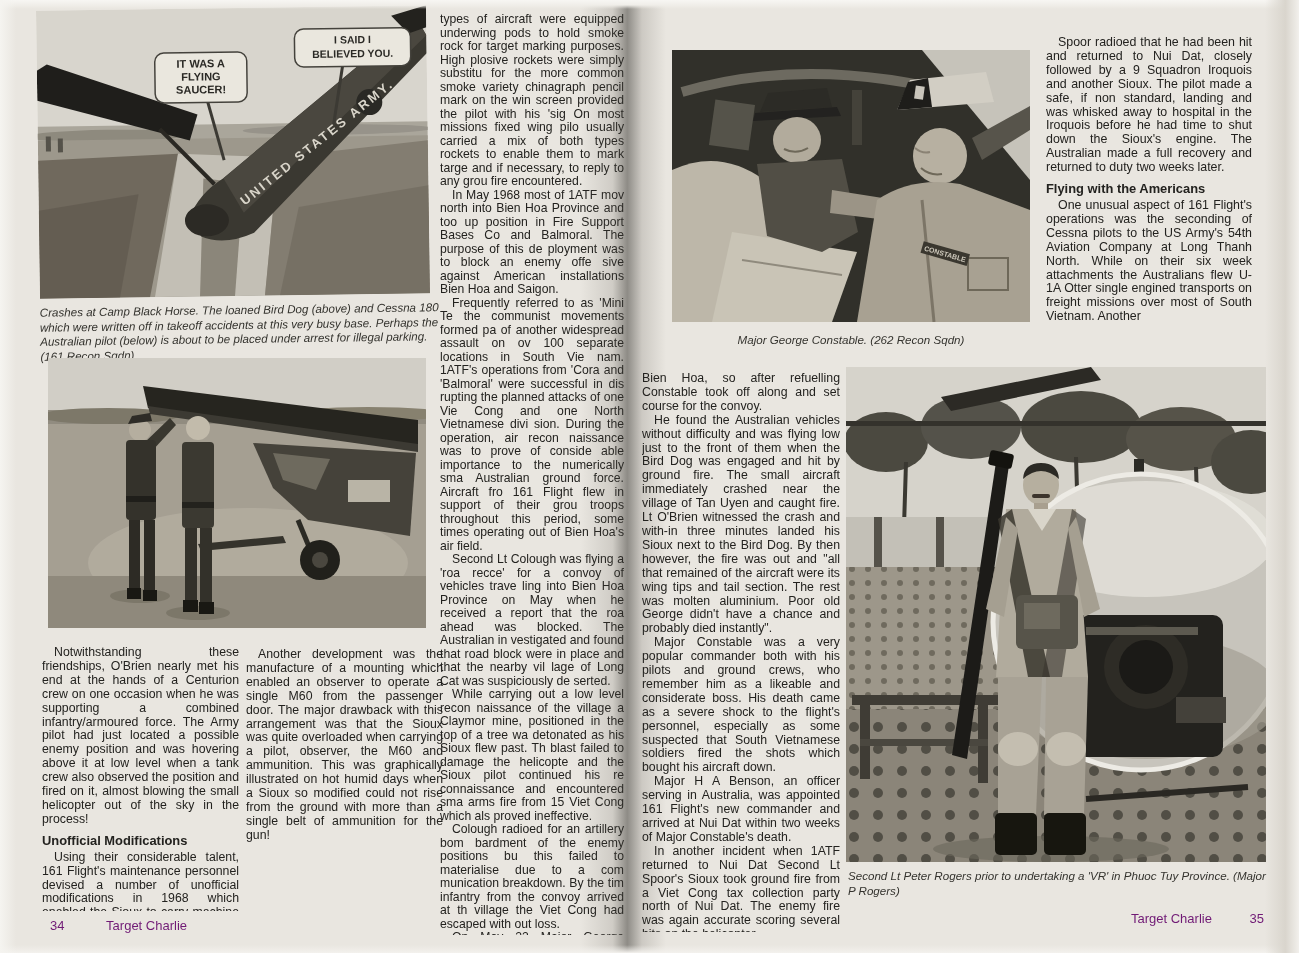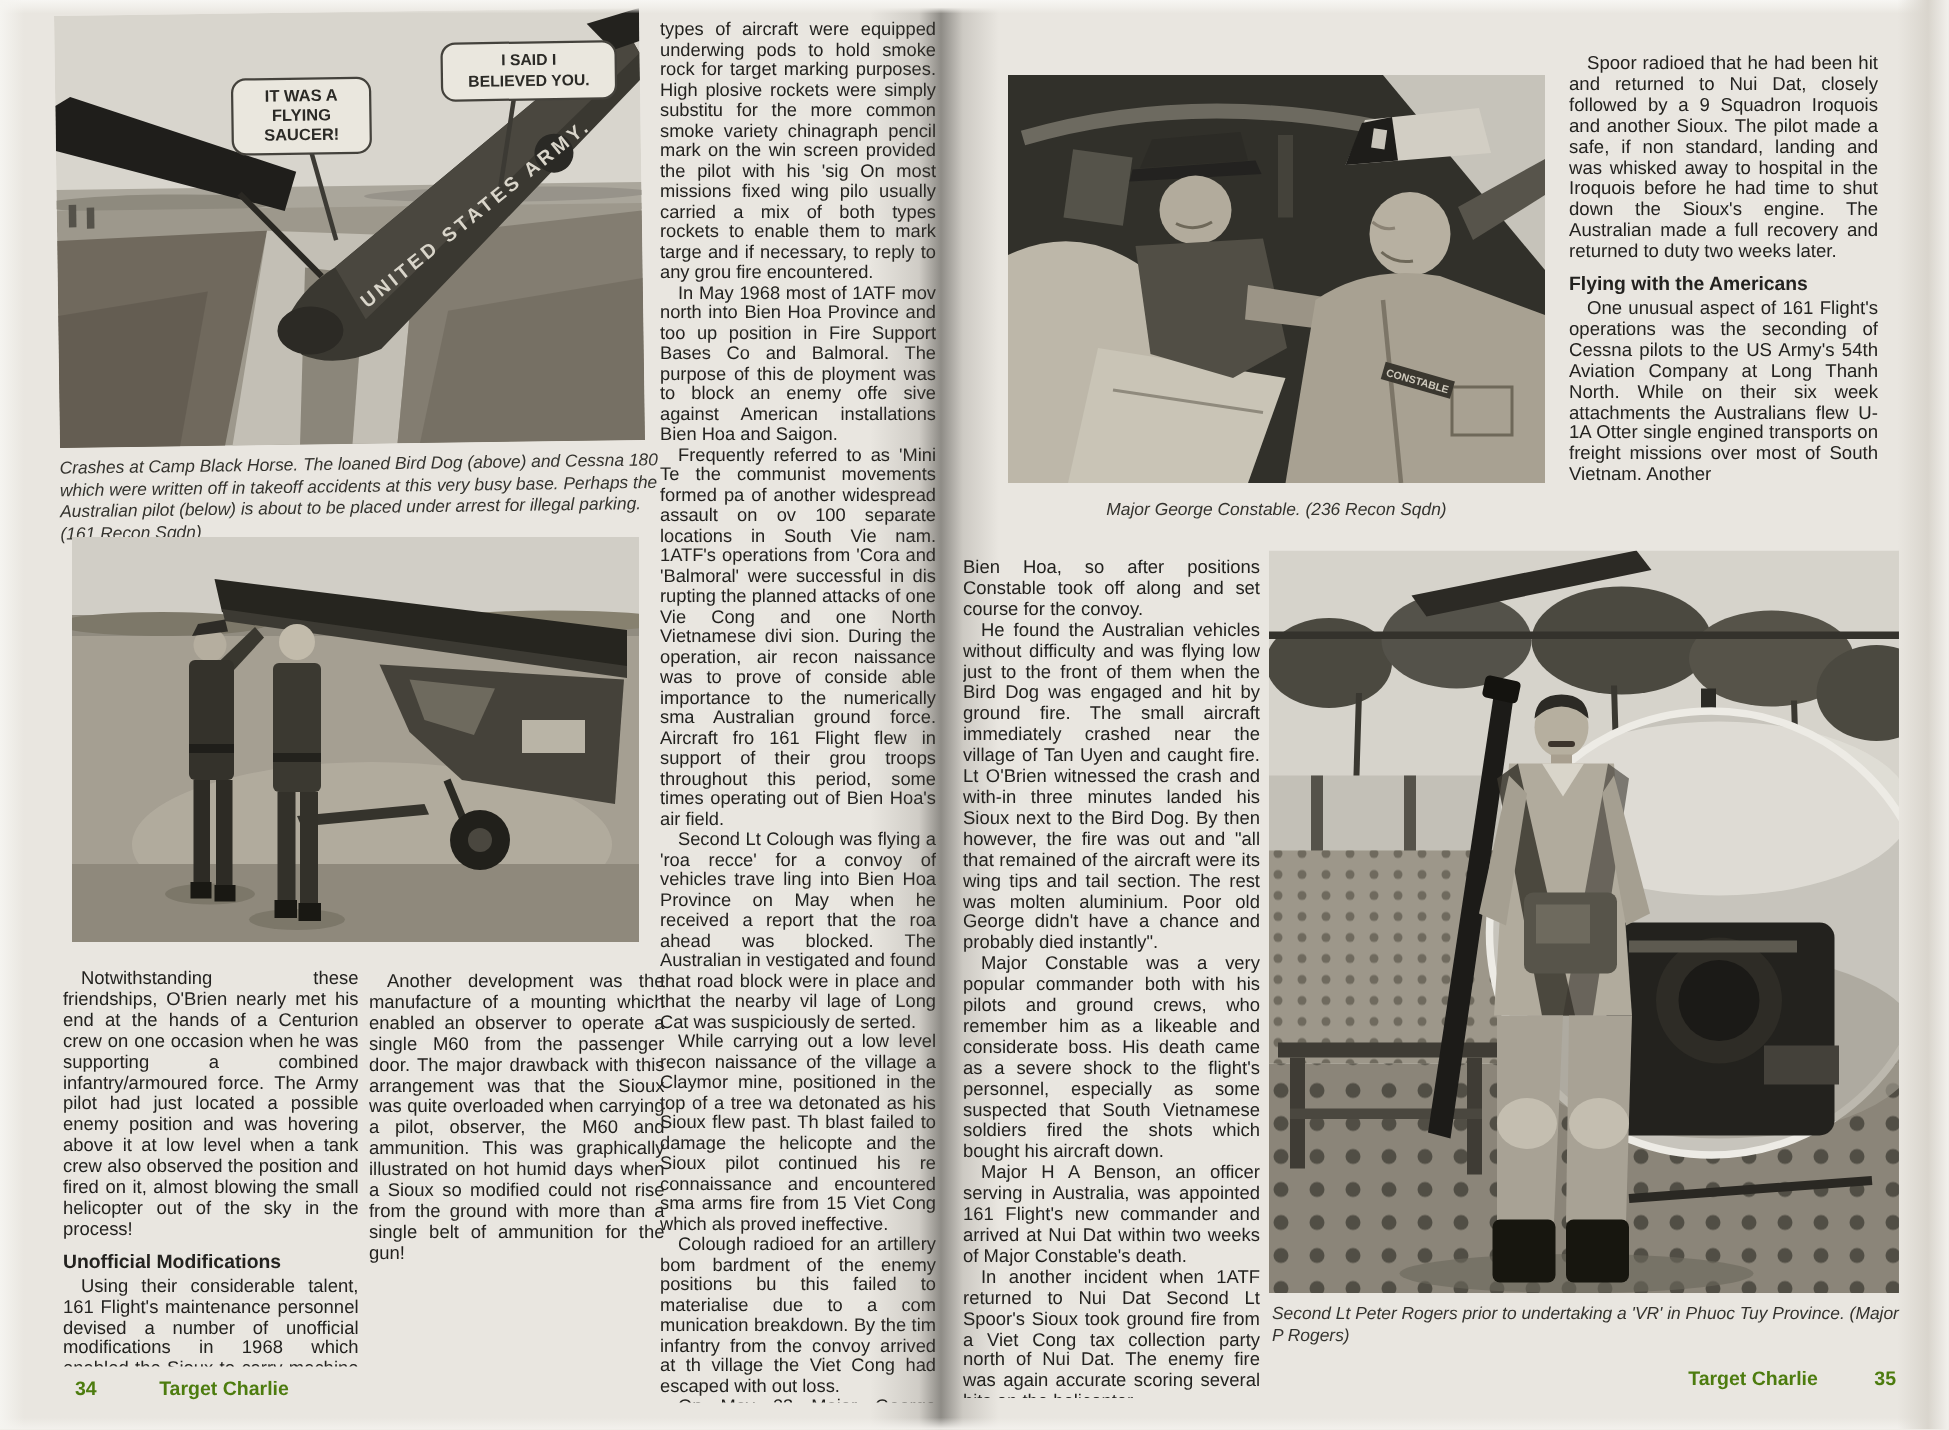--- a/index.html
+++ b/index.html
@@ -18,21 +18,21 @@
     background:linear-gradient(90deg,rgba(90,86,78,0) 0%,rgba(90,86,78,.18) 38%,
       rgba(52,50,45,.50) 55%,rgba(90,86,78,.20) 72%,rgba(90,86,78,0) 100%);}
   
   .tcol{position:absolute;text-align:justify;font-size:12.4px;line-height:14px;overflow:hidden;}
   .tcol p{margin:0;}
   .tcol p.ind{text-indent:12px;}
   .sec-head{font-size:12.9px;font-weight:bold;margin:7px 0 3px 0;text-align:left;}
   .caption{position:absolute;font-style:italic;font-size:11.6px;line-height:14.5px;color:#34332e;}
   .photo{position:absolute;display:block;}
   .photo svg{display:block;width:100%;height:100%;}
-  .footer{position:absolute;font-size:13px;color:#4d7c0f;font-weight:bold;}
+  .footer{position:absolute;font-size:13px;color:#701a75;}
   .footer .num{display:inline-block;}
   .footer .title{display:inline-block;margin-left:38px;}
   .footer-r .title{margin-left:0;margin-right:34px;}
   .rot-sm{transform:rotate(-0.8deg);}
 </style>
 </head>
 <body>
 
 <div id="spread">
 
@@ -188,24 +188,24 @@
         <path d="M250 150 L262 272" stroke="#7c7567" stroke-width="3"></path>
         <rect x="296" y="208" width="40" height="32" fill="none" stroke="#6e6859" stroke-width="2"></rect>
         <g transform="rotate(16 254 198)">
           <rect x="250" y="192" width="48" height="12" fill="#3a372f"></rect>
           <text x="274" y="201" text-anchor="middle" font-size="7" font-weight="bold" fill="#cfcabd" font-family="Liberation Sans,sans-serif">CONSTABLE</text>
         </g>
       </g>
     </svg>
   </div>
 
-  <div class="caption" style="left:672px;top:333px;width:358px;text-align:center;">Major George Constable. (236 Recon Sqdn)</div>
+  <div class="caption" style="left:672px;top:333px;width:358px;text-align:center;">Major George Constable. (262 Recon Sqdn)</div>
 
   <div class="tcol" style="left:642px;top:372px;width:198px;height:560px;font-size:12.3px;line-height:13.9px;">
-    <p>Bien Hoa, so after positions Constable took off along and set course for the convoy.</p>
+    <p>Bien Hoa, so after refuelling Constable took off along and set course for the convoy.</p>
     <p class="ind">He found the Australian vehicles without difficulty and was flying low just to the front of them when the Bird Dog was engaged and hit by ground fire. The small aircraft immediately crashed near the village of Tan Uyen and caught fire. Lt O'Brien witnessed the crash and with-in three minutes landed his Sioux next to the Bird Dog. By then however, the fire was out and "all that remained of the aircraft were its wing tips and tail section. The rest was molten aluminium. Poor old George didn't have a chance and probably died instantly".</p>
     <p class="ind">Major Constable was a very popular commander both with his pilots and ground crews, who remember him as a likeable and considerate boss. His death came as a severe shock to the flight's personnel, especially as some suspected that South Vietnamese soldiers fired the shots which bought his aircraft down.</p>
     <p class="ind">Major H A Benson, an officer serving in Australia, was appointed 161 Flight's new commander and arrived at Nui Dat within two weeks of Major Constable's death.</p>
     <p class="ind">In another incident when 1ATF returned to Nui Dat Second Lt Spoor's Sioux took ground fire from a Viet Cong tax collection party north of Nui Dat. The enemy fire was again accurate scoring several hits on the helicopter.</p>
 
   </div>
 
   <div class="tcol" style="left:1046px;top:36px;width:206px;height:322px;font-size:12.4px;line-height:13.9px;">
     <p class="ind">Spoor radioed that he had been hit and returned to Nui Dat, closely followed by a 9 Squadron Iroquois and another Sioux. The pilot made a safe, if non standard, landing and was whisked away to hospital in the Iroquois before he had time to shut down the Sioux's engine. The Australian made a full recovery and returned to duty two weeks later.</p>
     <h3 class="sec-head">Flying with the Americans</h3>

